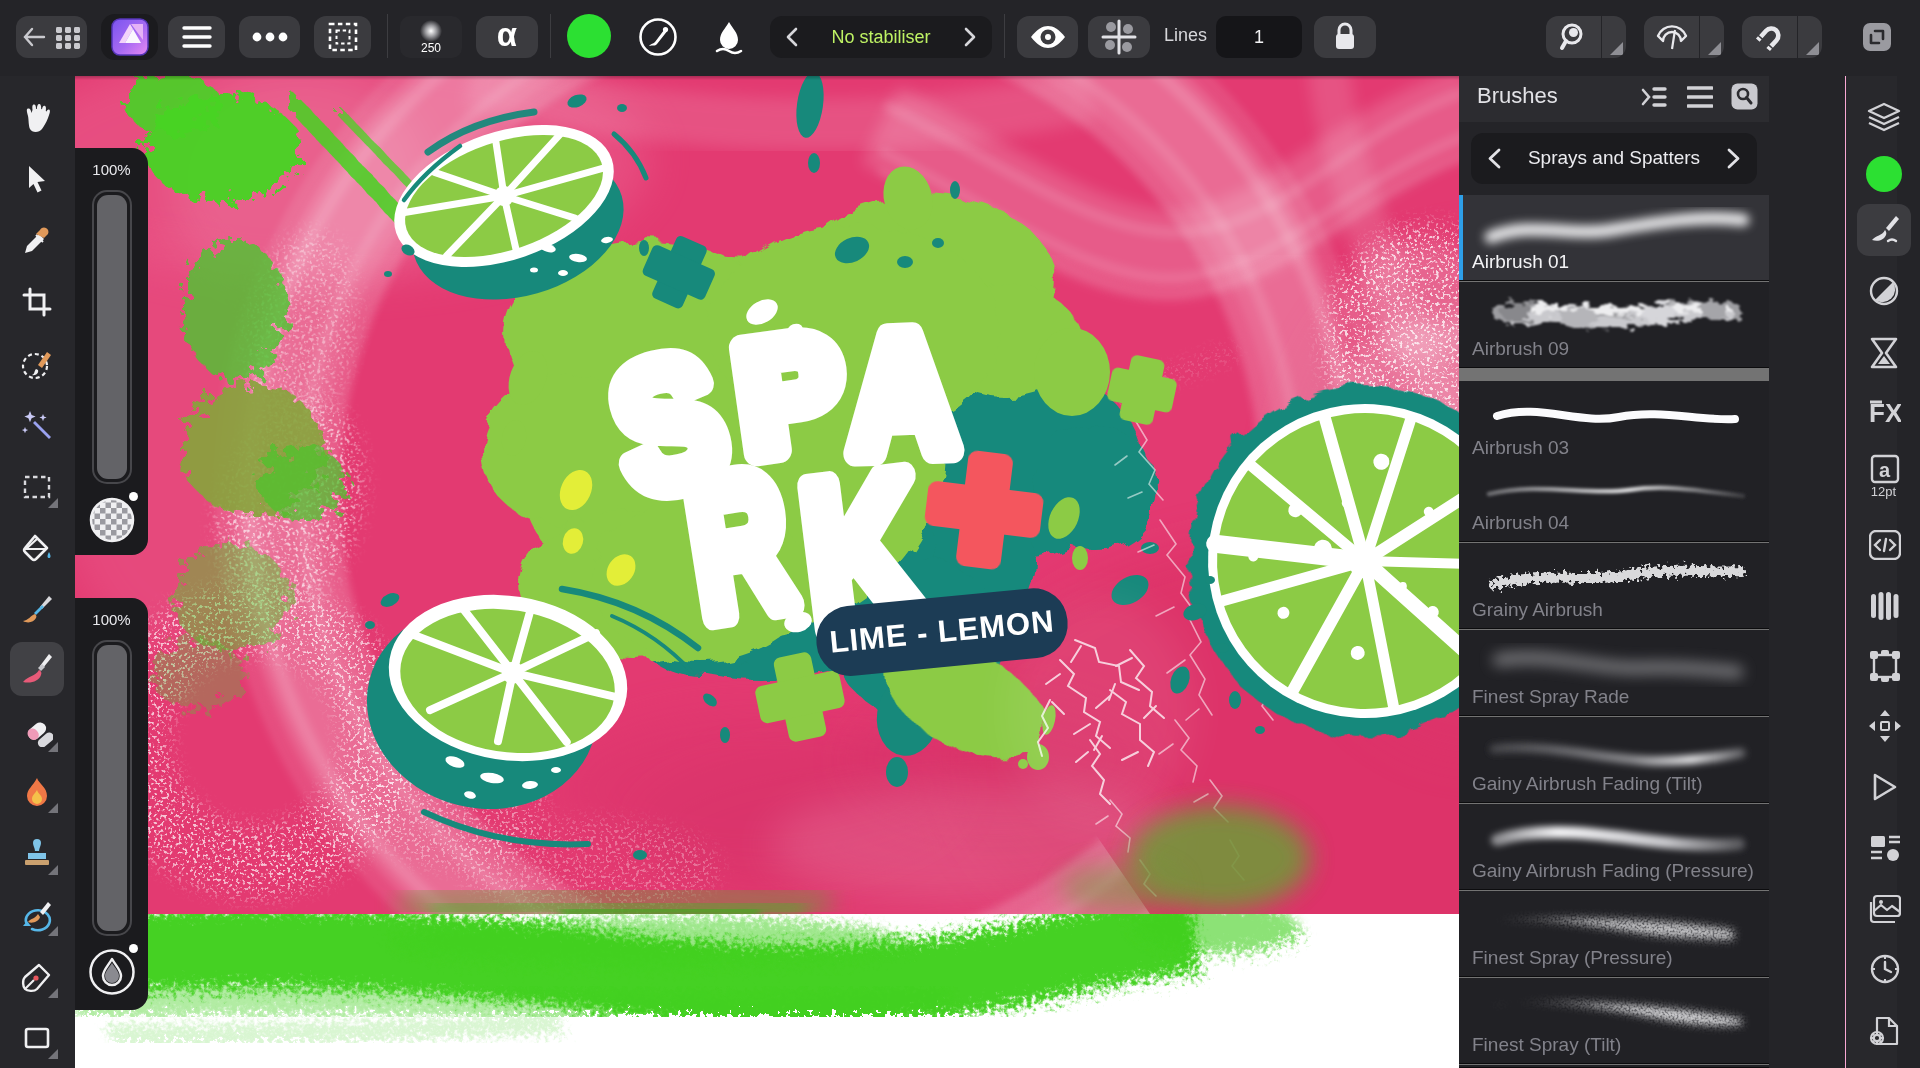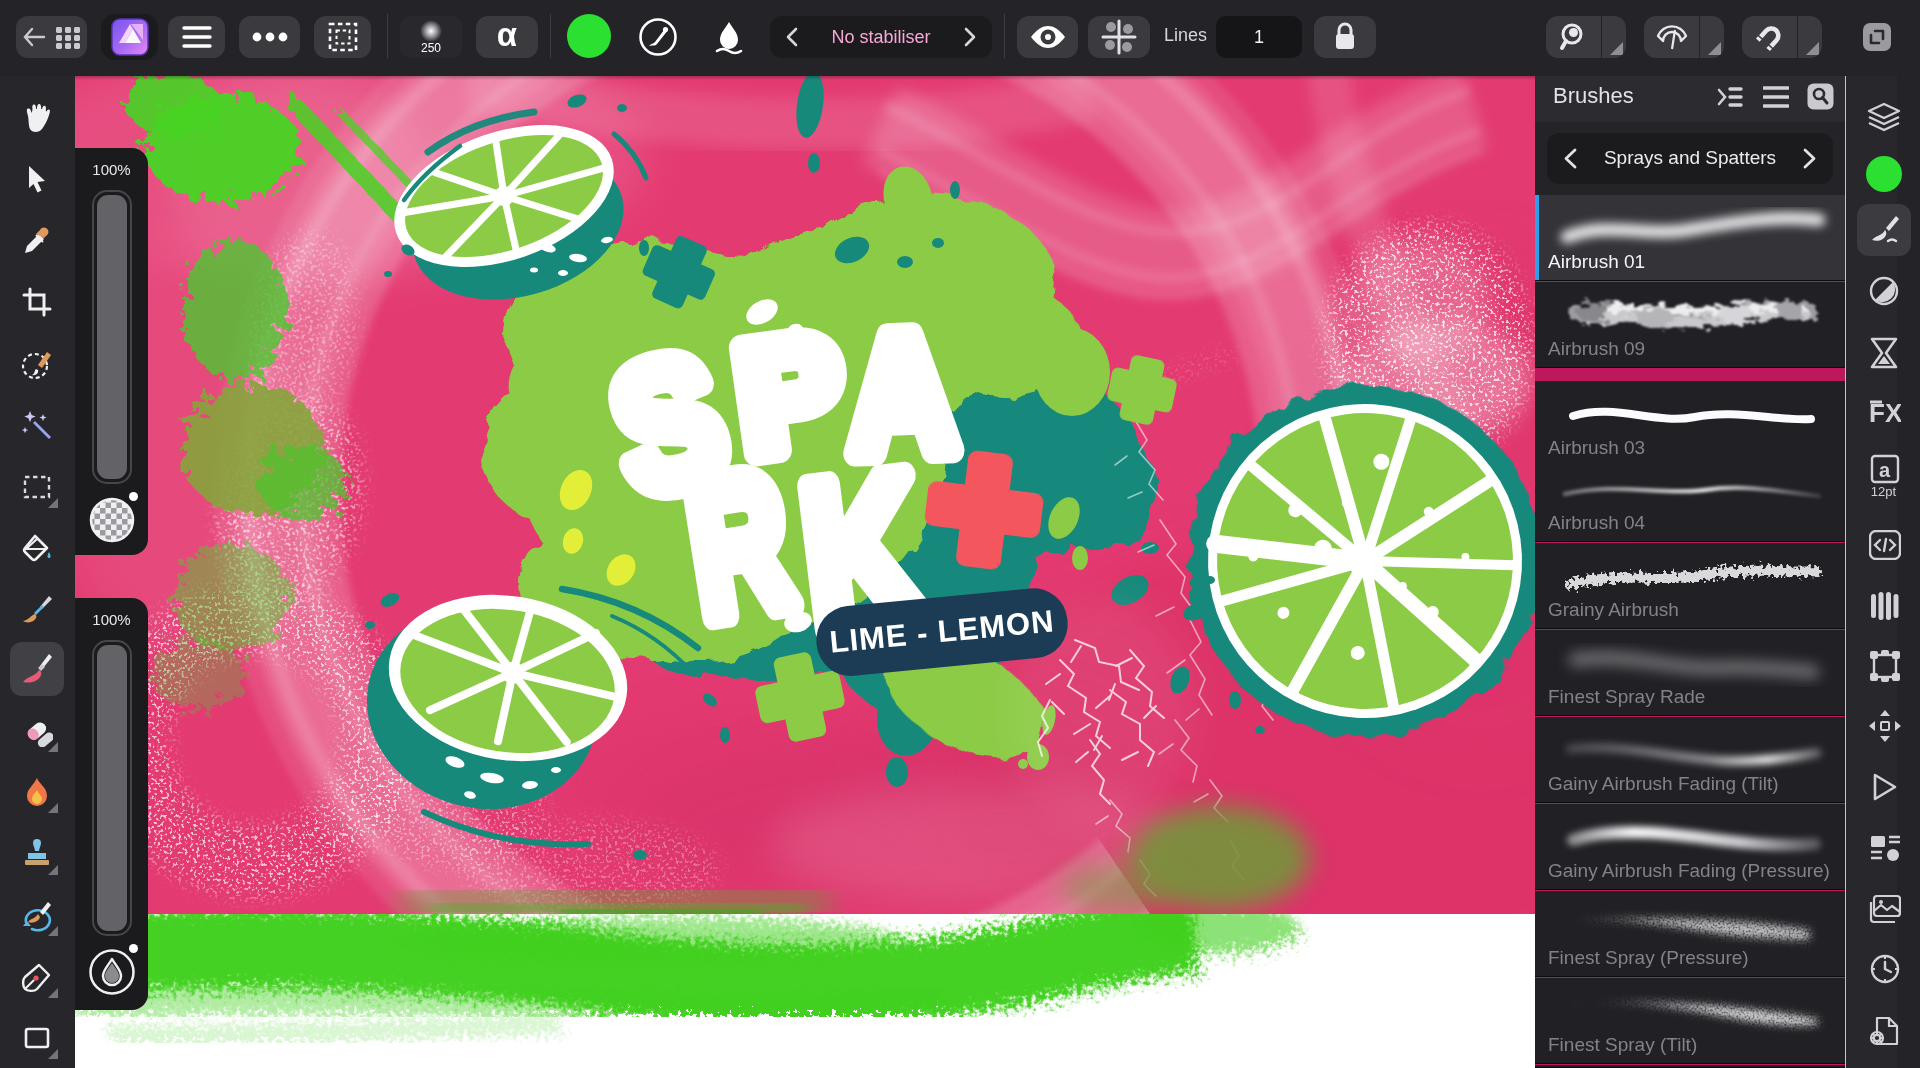--- a/index.html
+++ b/index.html
@@ -16,21 +16,21 @@
   #lefttool{position:absolute;left:0;top:72px;width:75px;height:996px;background:#27272b;z-index:25;}
   .ltool{position:absolute;left:10px;width:54px;height:54px;display:flex;align-items:center;justify-content:center;border-radius:12px;}
   
   .fpanel{position:absolute;left:75px;width:73px;background:#1b1b1e;border-radius:0 16px 16px 0;z-index:26;}
   .fpanel .pct{color:#e8e8ec;font-size:15px;text-align:center;margin-top:13px;}
   .track{position:relative;margin:12px auto 0 auto;width:40px;border:2px solid #47474b;border-radius:15px;background:#1b1b1e;padding:3px;}
   .track .fill{width:30px;border-radius:11px;background:#636367;height:100%;margin:0 auto;}
   .fcirc{position:relative;margin:13px auto 0 auto;width:46px;height:46px;border-radius:50%;}
   .fdot{position:absolute;right:-3px;top:-5px;width:9px;height:9px;border-radius:50%;background:#fff;}
   
-  #brushes{position:absolute;left:1535px;top:72px;width:310px;height:996px;background:#be185d;z-index:28;}
+  #brushes{position:absolute;left:1459px;top:72px;width:310px;height:996px;background:#737373;z-index:28;}
   #bhead{position:absolute;left:0;top:0;width:310px;height:50px;background:#2c2c30;}
   #bhead .title{position:absolute;left:18px;top:11px;font-size:22px;color:#e2e2e6;}
   #bsel{position:absolute;left:0;top:50px;width:310px;height:73px;background:#242428;}
   #bpill{position:absolute;left:12px;top:11px;width:286px;height:51px;background:#1b1b1e;border-radius:12px;color:#ececf0;}
   .bitem{position:absolute;left:0;width:310px;height:86px;background:#212125;border-bottom:1px solid #0c0c0e;overflow:hidden;}
   .bitem .lbl{position:absolute;left:13px;bottom:7px;font-size:19px;color:#82828a;}
   .bitem.sel{background:#333338;}
   .bitem.sel .lbl{color:#f4f4f6;}
   .bstrip{position:absolute;left:0;top:0;width:4px;height:86px;background:#2e9fe8;}
   
@@ -498,21 +498,21 @@
       <svg width="40" height="40" viewBox="0 0 40 40" fill="none" stroke="#ffffff">
         <path d="M 20,5 C 24,12 29,16 29,23 a 9 9 0 0 1 -18,0 C 11,16 16,12 20,5 Z" fill="#ffffff" stroke="none"></path>
         <path d="M 8,34 Q 14,30 20,34 Q 26,38 32,34" stroke-width="2.6" stroke-linecap="round"></path>
       </svg>
     </div>
 
     <div class="tbtn tdark" style="left:770px;width:222px;justify-content:space-between;padding:0 16px;">
       <svg width="12" height="20" viewBox="0 0 12 20" fill="none" stroke="#d6d6da" stroke-width="2.6" stroke-linecap="round" stroke-linejoin="round">
           <path d="M 10,2 L 2,10 L 10,18"></path>
         </svg>
-      <div style="color:#f9a8d4;font-size:18px;">No stabiliser</div>
+      <div style="color:#bef264;font-size:18px;">No stabiliser</div>
       <svg width="12" height="20" viewBox="0 0 12 20" fill="none" stroke="#d6d6da" stroke-width="2.6" stroke-linecap="round" stroke-linejoin="round">
           <path d="M 2,2 L 10,10 L 2,18"></path>
         </svg>
     </div>
     <div class="tsep" style="left:1004px;"></div>
 
     <div class="tbtn" style="left:1017px;width:61px;">
       <svg width="36" height="24" viewBox="0 0 36 24">
           <path d="M 1,12 C 7,4 13,1 18,1 C 23,1 29,4 35,12 C 29,20 23,23 18,23 C 13,23 7,20 1,12 Z" fill="#ffffff"></path>
           <circle cx="18" cy="12" r="7.5" fill="#3b3b3f"></circle>

